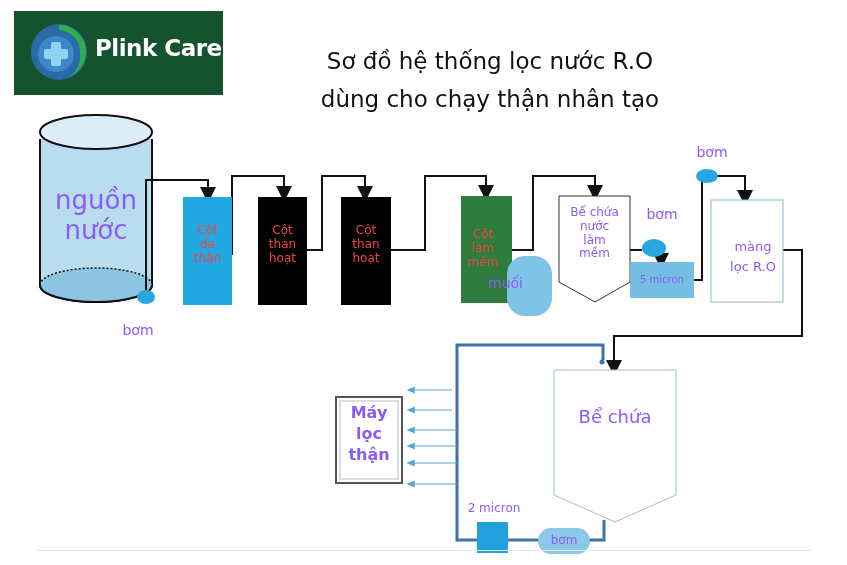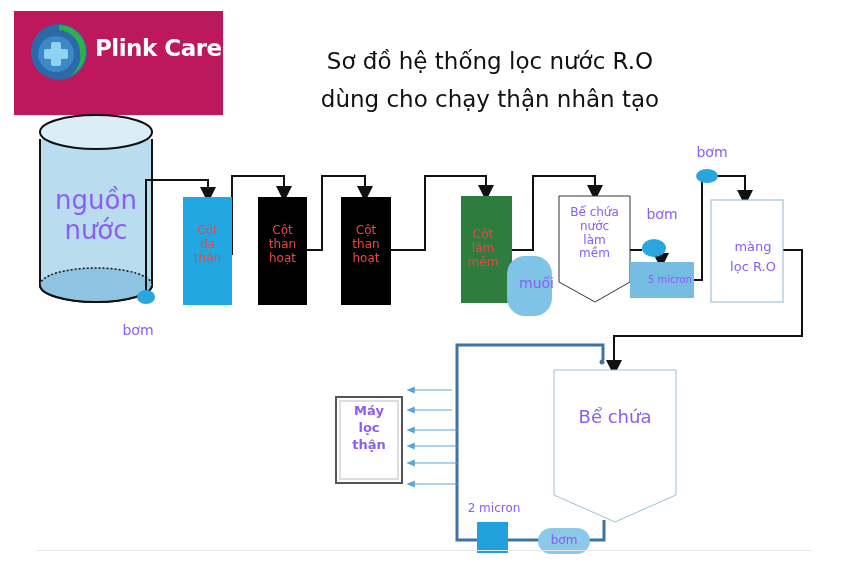--- a/index.html
+++ b/index.html
@@ -1,18 +1,18 @@
 <!DOCTYPE html>
 <html><head>
 <meta charset="utf-8">
 <style>
   html, body { margin:0; padding:0; background:#ffffff; }
   body { width:847px; height:565px; position:relative; overflow:hidden; font-family:"Liberation Sans", sans-serif; }
   .abs { position:absolute; }
-  #logo { left:14px; top:11px; width:209px; height:104px; background:#be185d; }
+  #logo { left:14px; top:11px; width:209px; height:84px; background:#14532d; }
   #logo-mark { left:14px; top:10px; width:62px; height:62px; }
   #logo-text { left:81px; top:24px; color:#ffffff; font-weight:bold; font-size:23px; font-family:"DejaVu Sans", sans-serif; letter-spacing:-0.5px; }
   .title { left:0; width:980px; text-align:center; font-family:"DejaVu Sans", sans-serif; font-size:23px; color:#111; }
   #title1 { top:48px; }
   #title2 { top:86px; }
   svg#diagram { position:absolute; left:0; top:0; }
   .lbl { position:absolute; text-align:center; font-family:"DejaVu Sans", sans-serif; color:#8b5cf6; line-height:1.15; }
   .wt { color:#ef4444; }
   #bottom-rule { left:36px; top:550px; width:776px; height:1px; background:#e6e6e6; }
 </style>
@@ -123,41 +123,41 @@
 <div class="lbl wt" style="left:341px;top:224px;width:50px;font-size:12px;">
   <div>Cột</div>
   <div>than</div>
   <div>hoạt</div>
 </div>
 <div class="lbl wt" style="left:461px;top:228px;width:44px;font-size:12px;">
   <div>Cột</div>
   <div>làm</div>
   <div>mềm</div>
 </div>
-<div class="lbl" style="left:514px;top:275px;width:45px;font-size:14px;">muối</div>
+<div class="lbl" style="left:483px;top:275px;width:45px;font-size:14px;">muối</div>
 
 <div class="lbl" style="left:559px;top:206px;width:71px;font-size:12px;">
   <div>Bể chứa</div>
   <div>nước</div>
   <div>làm</div>
   <div>mềm</div>
 </div>
 <div class="lbl" style="left:634px;top:206px;width:56px;font-size:14px;">bơm</div>
-<div class="lbl" style="left:630px;top:274px;width:80px;font-size:10px;text-align:center;">5 micron</div>
+<div class="lbl" style="left:630px;top:274px;width:64px;font-size:10px;text-align:center;">5 micron</div>
 <div class="lbl" style="left:684px;top:144px;width:56px;font-size:14px;">bơm</div>
 <div class="lbl" style="left:711px;top:237px;width:84px;font-size:13px;line-height:1.5;">
   <div>màng</div>
   <div>lọc R.O</div>
 </div>
 
 <div class="lbl" style="left:554px;top:406px;width:122px;font-size:18px;line-height:1.25;">
   <div>Bể chứa</div>
 </div>
 
-<div class="lbl" style="left:336px;top:403px;width:66px;font-size:13px;font-weight:bold;line-height:1.3;">
+<div class="lbl" style="left:336px;top:403px;width:66px;font-size:16px;font-weight:bold;line-height:1.3;">
   <div>Máy</div>
   <div>lọc</div>
   <div>thận</div>
 </div>
 
 <div class="lbl" style="left:462px;top:502px;width:64px;font-size:12px;">2 micron</div>
 <div class="lbl" style="left:538px;top:534px;width:52px;font-size:12px;">bơm</div>
 
 <div id="bottom-rule" class="abs"></div>
 

